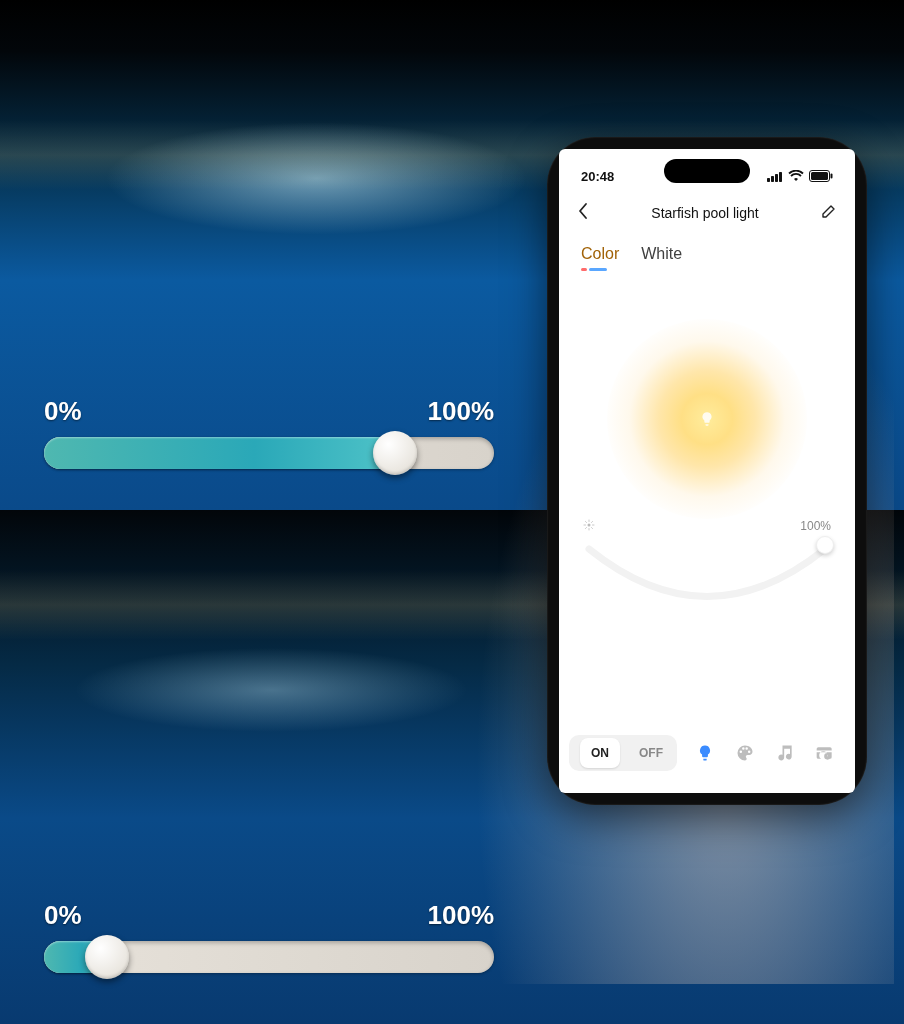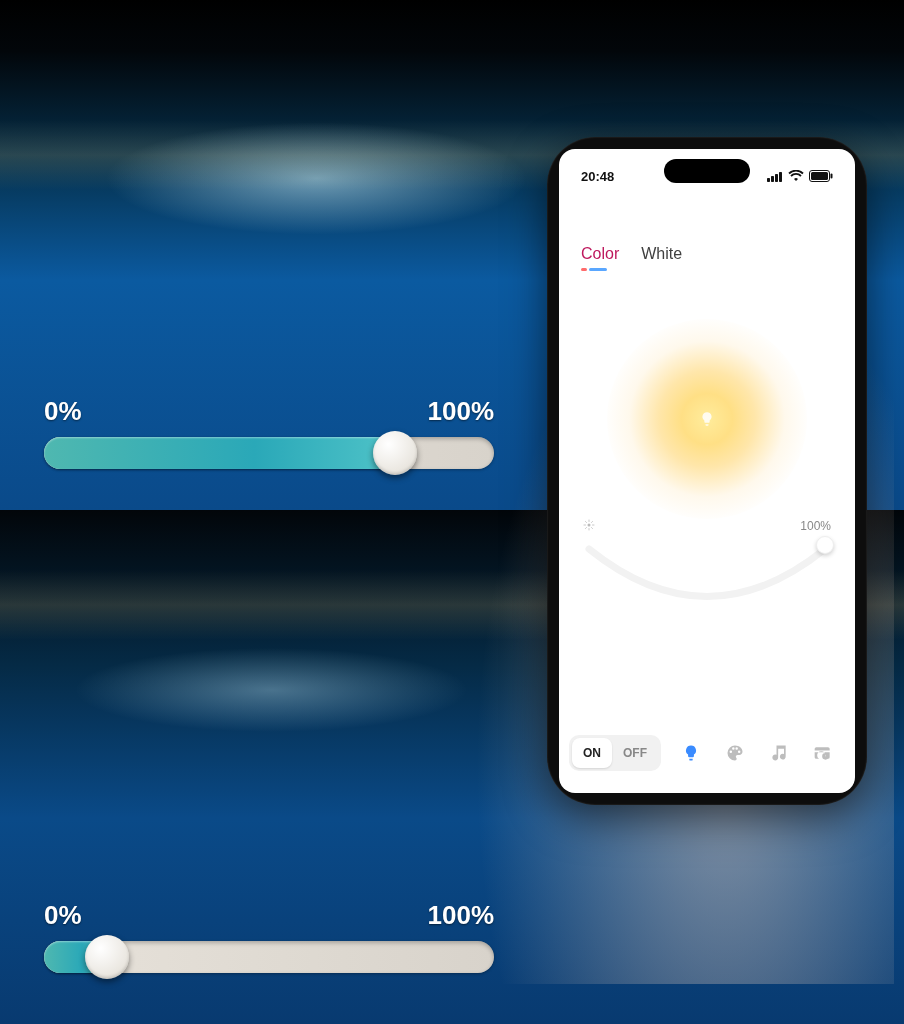--- a/index.html
+++ b/index.html
@@ -33,55 +33,55 @@
   .overlay-track { position: relative; height: 32px; border-radius: 16px; background: linear-gradient(90deg,#e7e2da,#d8d3cb); box-shadow: inset 0 2px 4px rgba(0,0,0,0.25), 0 1px 3px rgba(0,0,0,0.3); }
   .overlay-fill { position: absolute; top:0; bottom:0; left:0; border-radius: 16px; background: linear-gradient(90deg,#4fb8b0,#2aa8b8 60%,#4fc3c8); box-shadow: inset 0 1px 2px rgba(255,255,255,0.4), 0 1px 2px rgba(0,0,0,0.25); }
   .overlay-knob { position: absolute; top: 50%; transform: translate(-50%,-50%); width: 44px; height: 44px; border-radius: 50%; background: radial-gradient(circle at 35% 30%, #ffffff, #e6e2da 80%); box-shadow: 0 3px 6px rgba(0,0,0,0.45), inset 0 -2px 3px rgba(0,0,0,0.15); }
 
   
   .hand-shadow { position:absolute; right: 10px; bottom: 40px; width: 420px; height: 720px;
     background: radial-gradient(ellipse at 60% 70%, rgba(255,220,195,0.5), rgba(255,220,195,0.0) 70%);
     pointer-events:none;
   }
   .phone { position: absolute; left: 547px; top: 137px; width: 320px; height: 668px; border-radius: 48px; background: #0d0d0d; padding: 12px; box-shadow: 0 14px 40px rgba(0,0,0,0.55), inset 0 0 2px rgba(255,255,255,0.2); }
-  .screen { position: relative; width: 100%; height: 100%; border-radius: 16px; background: #ffffff; overflow: hidden; }
+  .screen { position: relative; width: 100%; height: 100%; border-radius: 6px; background: #ffffff; overflow: hidden; }
   .dynamic-island { position:absolute; top:10px; left:50%; transform:translateX(-50%); width:86px; height:24px; background:#000; border-radius:14px; z-index:5;}
 
   .status-bar { position:absolute; top:0; left:0; right:0; height:44px; display:flex; align-items:center; justify-content:space-between; padding: 10px 22px 0; font-size:13px; font-weight:600; color:#111; z-index:4;}
   .status-right { display:flex; align-items:center; gap:5px; }
   .sig-icon, .wifi-icon, .batt-icon { display:inline-block; }
   .sig-icon svg, .wifi-icon svg, .batt-icon svg { display:block; }
 
   .app-header { position:absolute; top:44px; left:0; right:0; height:40px; display:flex; align-items:center; justify-content:space-between; padding:0 18px; }
   .app-header .title { font-size:14px; font-weight:500; color:#111; }
   .chev, .pencil { color:#222; }
 
   .tabs { position:absolute; top:96px; left:22px; display:flex; gap:22px; align-items:baseline; }
-  .tab { font-size:16px; color:#be185d; position:relative; padding-bottom:8px;}
+  .tab { font-size:16px; color:#a16207; position:relative; padding-bottom:8px;}
   .tab.active { color:#404040; font-weight:500; }
   .tab .underline-wrap { position:absolute; left:0; bottom:0; display:flex; gap:2px; }
   .underline-dot { width:6px; height:3px; border-radius:2px; }
   .tabs .tab:first-child .underline-wrap .d1{ background:#ff6b6b;} 
   .tabs .tab:first-child .underline-wrap .d2{ background:#5aa7ff; width:18px;} 
 
   .glow { position:absolute; top:170px; left:50%; transform:translateX(-50%); width:200px; height:200px; border-radius:50%;
     background:
       radial-gradient(circle, rgba(255,235,150,0.95) 0%, rgba(255,220,120,0.9) 18%, rgba(255,210,100,0.55) 34%, rgba(255,220,150,0.18) 55%, rgba(255,230,180,0.02) 72%, transparent 80%);
   }
   .glow .bulb { position:absolute; top:50%; left:50%; transform:translate(-50%,-50%); width:18px; height:18px; color:#fff; opacity:0.85;}
 
   .arc-wrap { position:absolute; top:370px; left:0; right:0; height:120px; }
   .arc-wrap svg { width:100%; height:100%; }
   .arc-sun { position:absolute; left:24px; top:0; font-size:12px; color:#aaa; }
   .arc-pct { position:absolute; right:24px; top:0; font-size:12px; color:#888; }
   .arc-knob { position:absolute; width:18px; height:18px; border-radius:50%; background:#ffffff; border:1px solid #eee; box-shadow: 0 2px 4px rgba(0,0,0,0.18); }
 
   .bottom-bar { position:absolute; left:10px; right:10px; bottom:14px; height:52px; display:flex; align-items:center; gap:8px; }
   .seg { display:flex; background:#f1f1f1; border-radius:10px; padding:3px; }
-  .seg button { border:none; background:transparent; font-size:12px; font-weight:600; color:#888; padding:8px 11px; border-radius:8px; }
+  .seg button { border:none; background:transparent; font-size:12px; font-weight:600; color:#888; padding:8px 11px; border-radius:8px;margin-left:8px; }
   .seg button.active { background:#ffffff; color:#222; box-shadow:0 1px 2px rgba(0,0,0,0.12); }
   .bottom-icons { flex:1; display:flex; justify-content:space-around; align-items:center; }
   .bi { width:26px; height:26px; display:flex; align-items:center; justify-content:center; color:#bdbdbd; }
   .bi.active { color:#3a8bff; }
   .bi svg { width:20px; height:20px; }
 
 </style>
 </head>
 <body>
 
@@ -143,20 +143,33 @@
           <span class="batt-icon">
             <svg width="24" height="12" viewBox="0 0 24 12">
                 <rect x="0.5" y="0.5" width="20" height="11" rx="2.5" stroke="#111" fill="none"></rect>
                 <rect x="2" y="2" width="17" height="8" rx="1.5" fill="#111"></rect>
                 <rect x="21.5" y="3.5" width="2" height="5" rx="1" fill="#111"></rect>
               </svg>
           </span>
         </div>
       </div>
 
+      <div class="app-header">
+        <span class="chev">
+          <svg width="12" height="18" viewBox="0 0 12 18">
+              <path d="M9 2 L3 9 L9 16" stroke="#222" stroke-width="1.8" fill="none" stroke-linecap="round" stroke-linejoin="round"></path>
+            </svg>
+        </span>
+        <span class="title">Starfish pool light</span>
+        <span class="pencil">
+          <svg width="16" height="16" viewBox="0 0 16 16">
+              <path d="M2 14 L2 11 L10 3 L13 6 L5 14 Z" stroke="#222" stroke-width="1.4" fill="none" stroke-linejoin="round"></path>
+            </svg>
+        </span>
+      </div>
 
       <div class="tabs">
         <div class="tab">
           <span>Color</span>
           <span class="underline-wrap">
             <span class="underline-dot d1"></span>
               <span class="underline-dot d2"></span>
           </span>
         </div>
         <div class="tab active">

